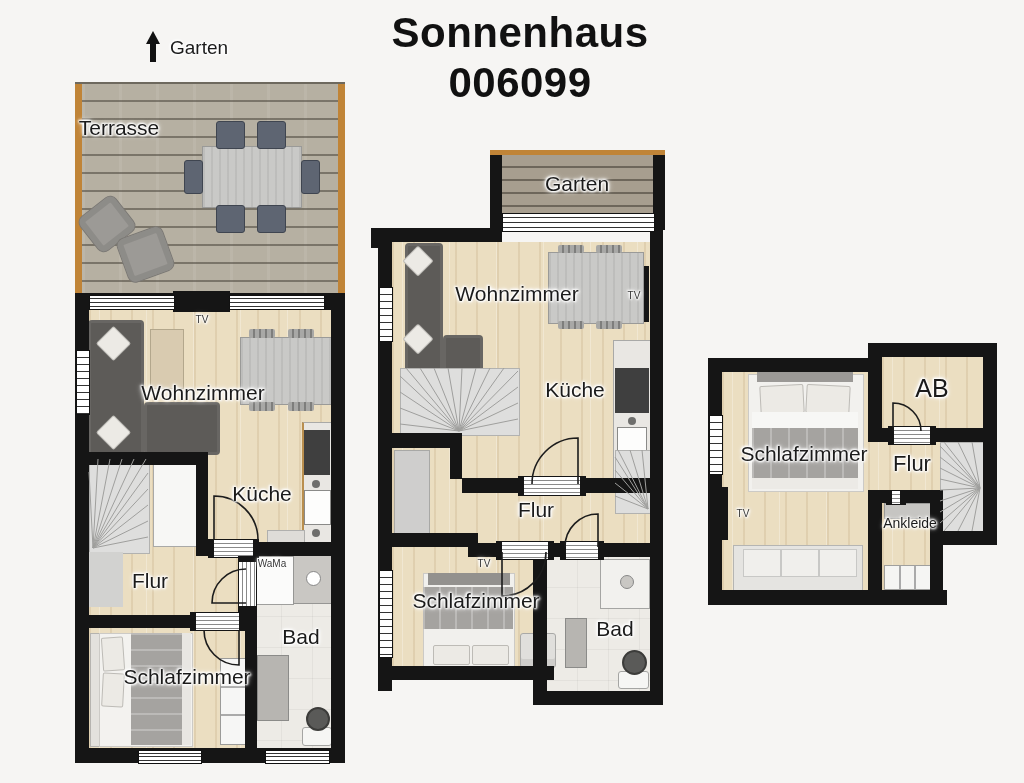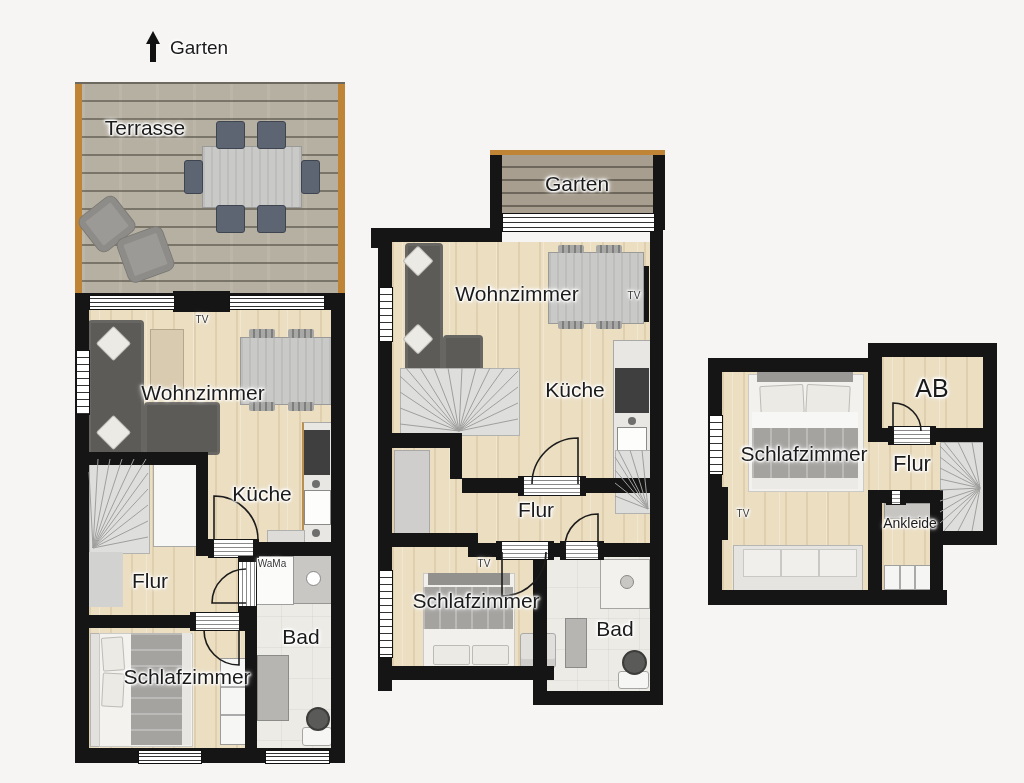--- a/index.html
+++ b/index.html
@@ -51,20 +51,24 @@
   #overlay{position:absolute;left:0;top:0;z-index:5;pointer-events:none;}
   .arrow-head{position:absolute;left:146px;top:31px;width:0;height:0;z-index:7;
     border-left:7px solid transparent;border-right:7px solid transparent;border-bottom:13px solid #111;}
   .arrow-stem{position:absolute;left:150px;top:43px;width:6px;height:19px;background:#111;z-index:7;}
 </style>
 </head>
 <body>
 
 <div id="canvas">
 
+  <div class="title-wrap">
+    <div class="t1">Sonnenhaus</div>
+    <div class="t2">006099</div>
+  </div>
 
   <div class="arrow-head"></div>
   <div class="arrow-stem"></div>
   <div class="lbl" style="left:199px;top:48px;font-size:19px;">Garten</div>
 
   <div class="f" style="left:75px;top:82px;width:270px;height:3px;background:#6e695e;z-index:1;"></div>
   <div class="terr" style="left:82px;top:84px;width:256px;height:209px;"></div>
   <div class="f" style="left:75px;top:84px;width:7px;height:209px;background:#c08437;z-index:1;"></div>
   <div class="f" style="left:338px;top:84px;width:7px;height:209px;background:#c08437;z-index:1;"></div>
   <div class="tbl" style="left:202px;top:146px;width:98px;height:60px;"></div>
@@ -127,21 +131,21 @@
 
   <div class="winH" style="left:89px;top:295px;width:84px;height:13px;"></div>
   <div class="winH" style="left:229px;top:295px;width:94px;height:13px;"></div>
   <div class="winV" style="left:76px;top:350px;width:12px;height:63px;"></div>
   <div class="winH" style="left:138px;top:750px;width:62px;height:12px;"></div>
   <div class="winH" style="left:265px;top:750px;width:63px;height:12px;"></div>
   <div class="frameH" style="left:208px;top:539px;width:49px;height:17px;"></div>
   <div class="frameV" style="left:238px;top:556px;width:17px;height:54px;"></div>
   <div class="frameH" style="left:190px;top:612px;width:53px;height:17px;"></div>
 
-  <div class="lbl" style="left:145px;top:128px;">Terrasse</div>
+  <div class="lbl" style="left:119px;top:128px;">Terrasse</div>
   <div class="lbl sm" style="left:202px;top:319px;">TV</div>
   <div class="lbl" style="left:203px;top:393px;">Wohnzimmer</div>
   <div class="lbl" style="left:262px;top:494px;">Küche</div>
   <div class="lbl sm" style="left:272px;top:563px;">WaMa</div>
   <div class="lbl" style="left:150px;top:581px;">Flur</div>
   <div class="lbl" style="left:301px;top:637px;">Bad</div>
   <div class="lbl" style="left:187px;top:677px;">Schlafzimmer</div>
 
   <div class="f" style="left:490px;top:150px;width:175px;height:5px;background:#c08437;z-index:3;"></div>
   <div class="balk" style="left:502px;top:155px;width:151px;height:58px;"></div>

